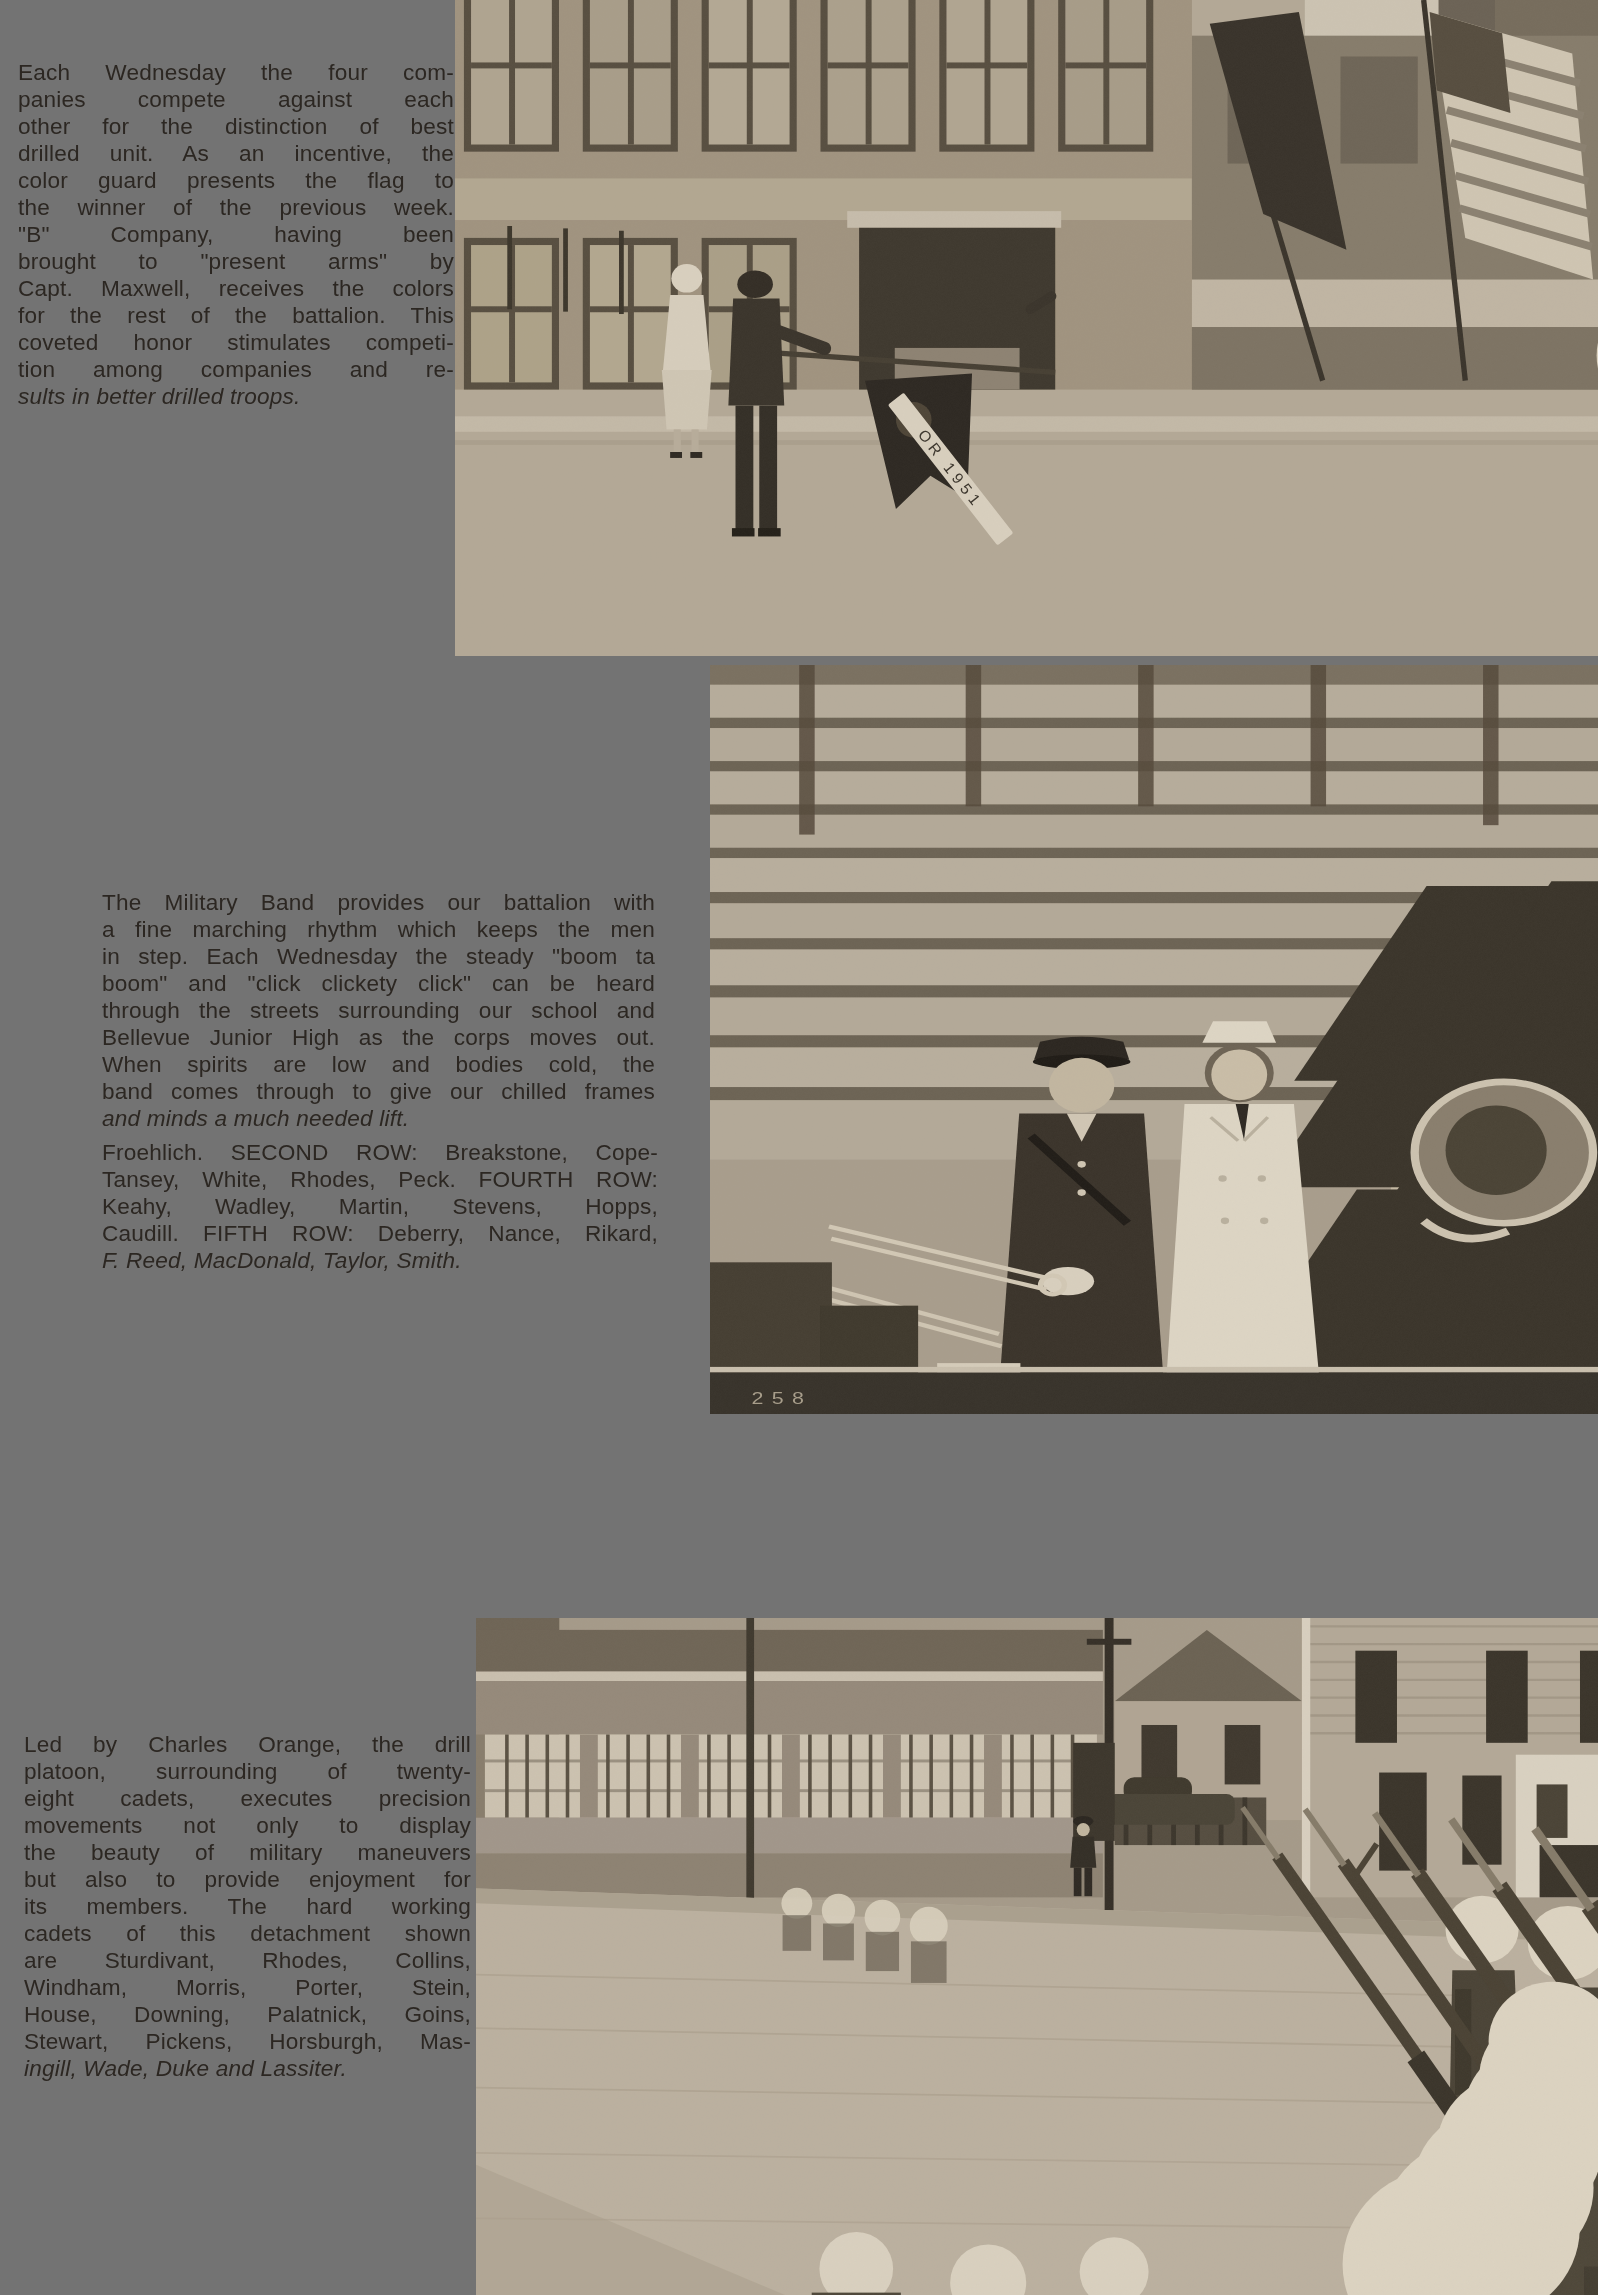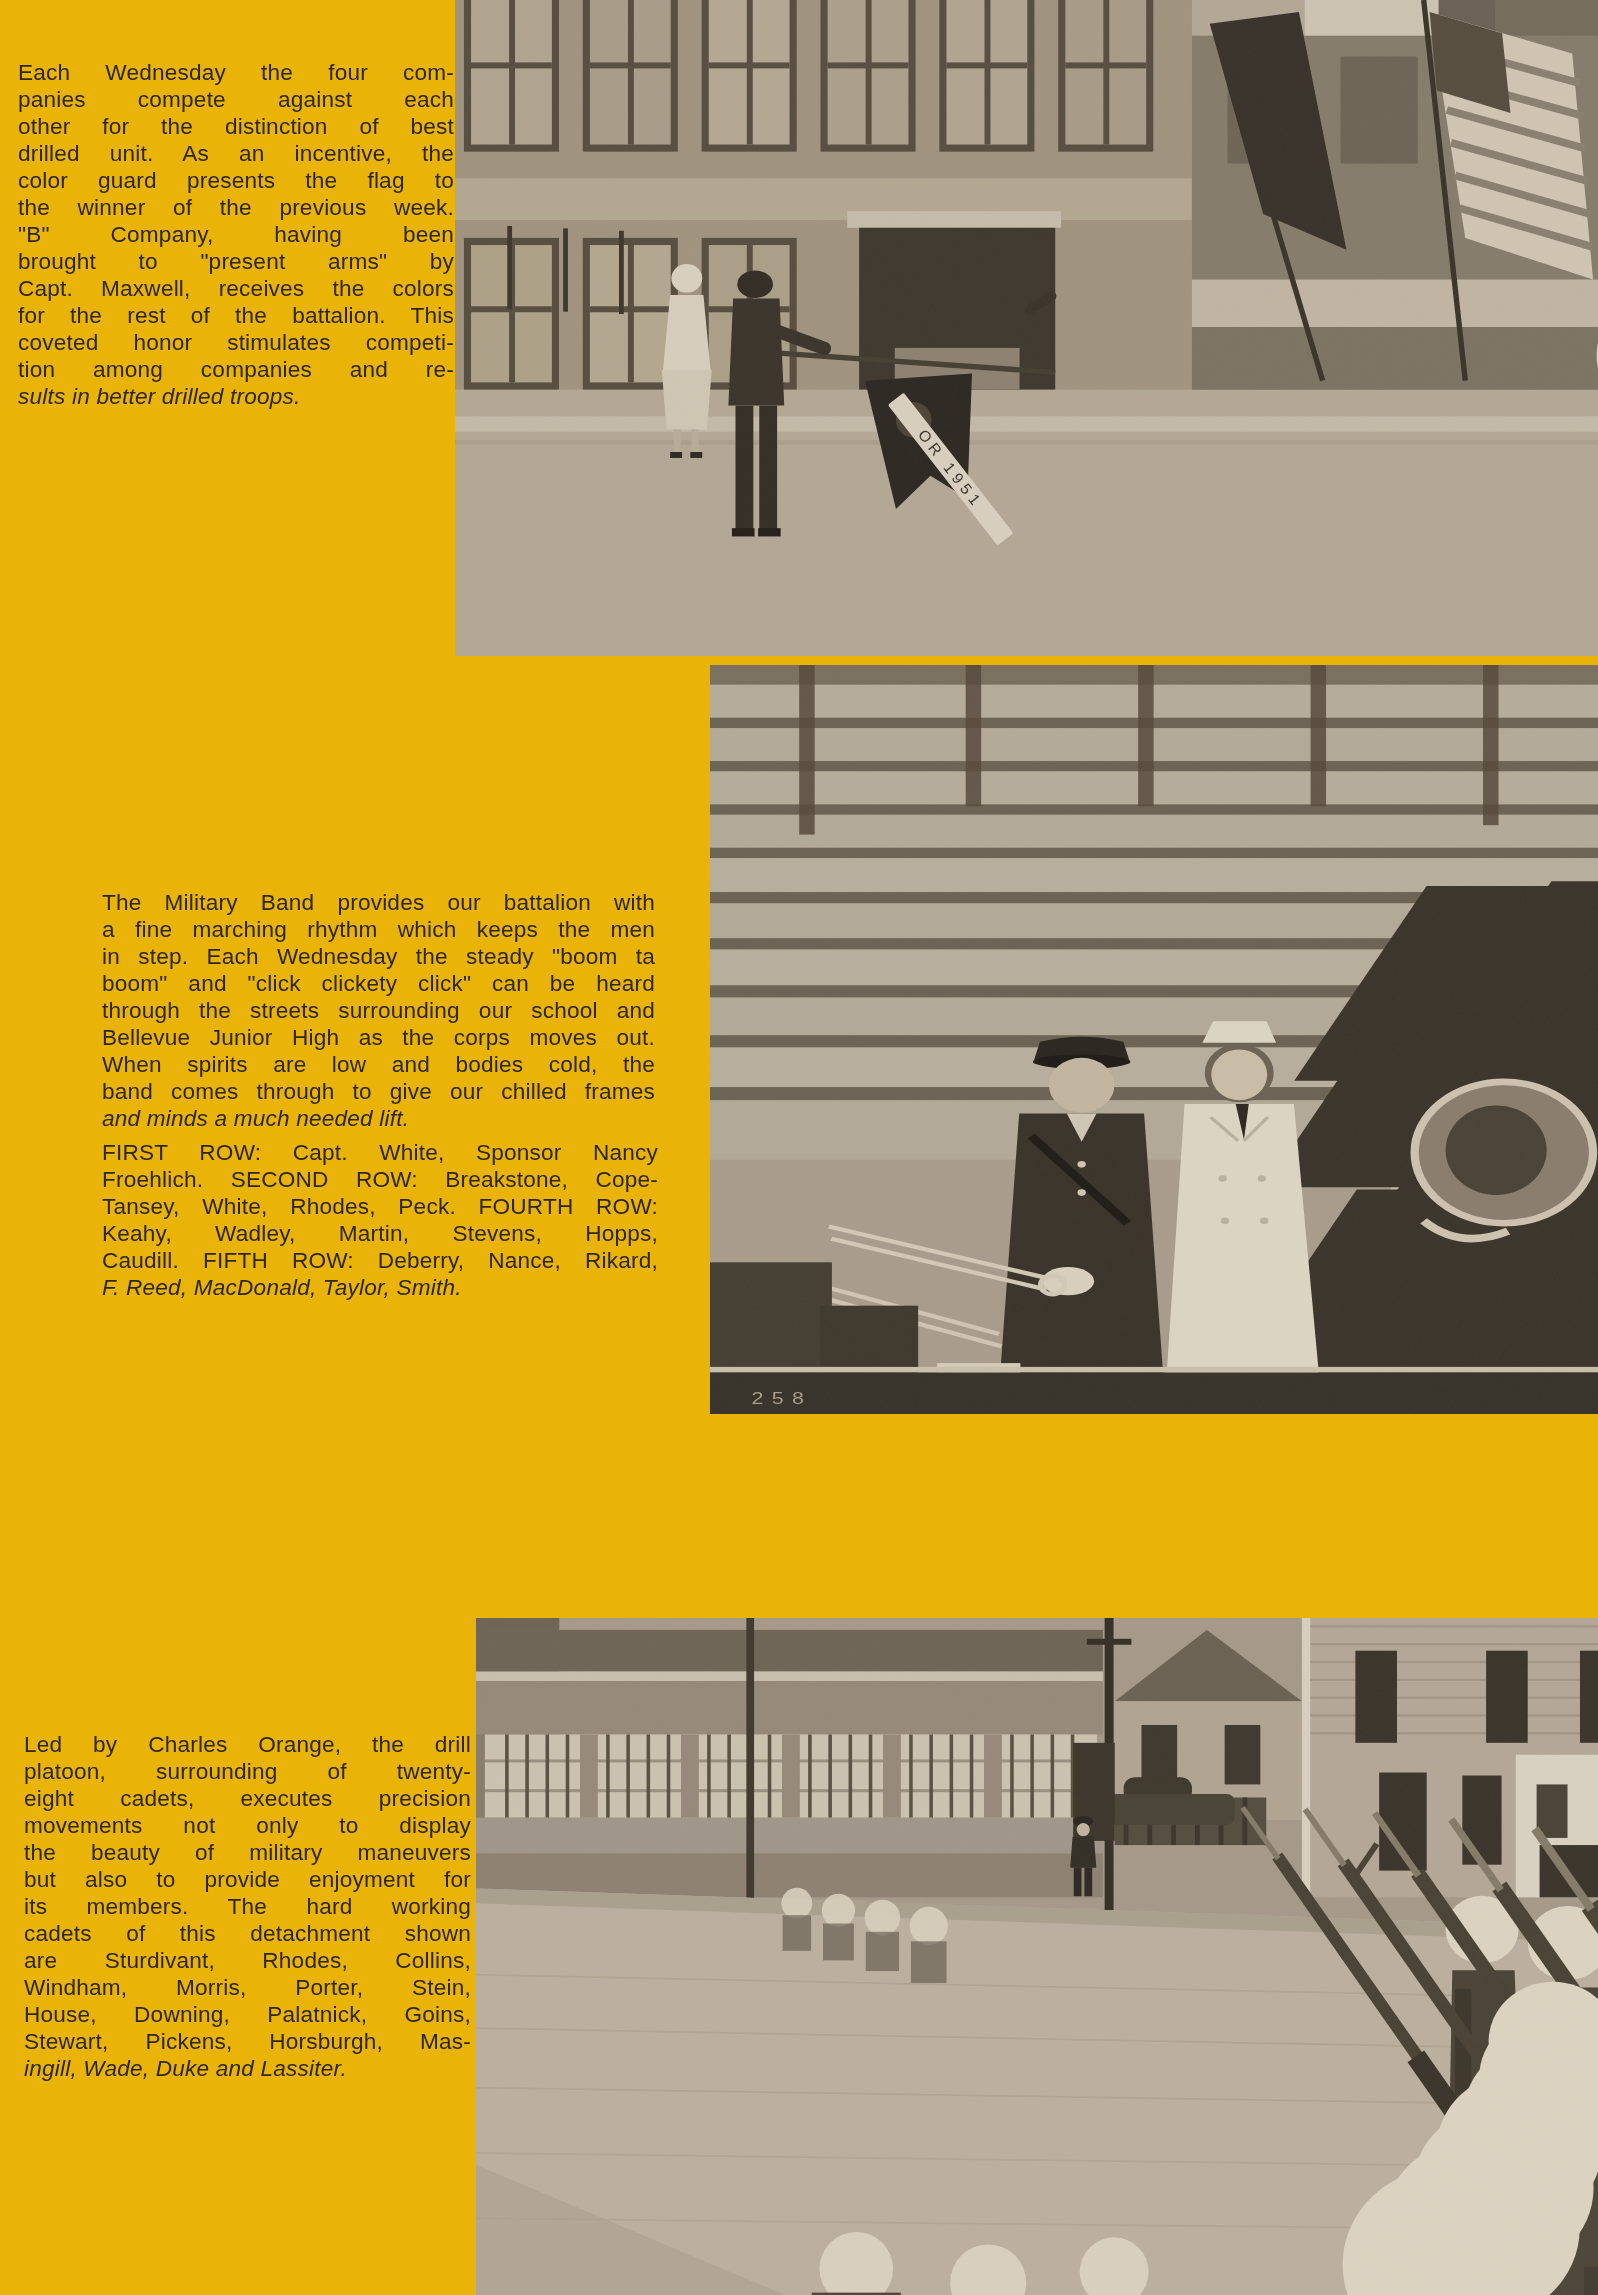--- a/index.html
+++ b/index.html
@@ -1,16 +1,16 @@
 <!DOCTYPE html>
 <html style="font-size:9.5px"><head>
 <meta charset="utf-8">
 <style>
   html,body{margin:0;padding:0;background:#cfc5b7;}
-  .page{position:relative;width:1599px;height:2295px;background:#eab308;
+  .page{position:relative;width:1599px;height:2295px;background:#737373;
         font-family:"Liberation Sans",sans-serif;color:#2c2722;overflow:hidden;}
   .article{position:absolute;font-size:22.6px;line-height:27px;letter-spacing:0.2px;}
   .article .line{text-align:justify;text-align-last:justify;white-space:normal;}
   .article .line:last-child{text-align-last:left;font-style:italic;}
   .photo{position:absolute;overflow:hidden;box-shadow:0 0 0 0.6px rgba(70,60,48,.18) inset;}
   .photo svg{display:block;width:100%;height:100%;}
   #article-company{left:18px;top:59px;width:436px;}
   #article-band{left:102px;top:889px;width:553px;}
   #article-band-caption{left:102px;top:1139px;width:556px;}
   #article-drill{left:24px;top:1731px;width:447px;}
@@ -94,21 +94,20 @@
       <div class="line">in step. Each Wednesday the steady "boom ta</div>
       <div class="line">boom" and "click clickety click" can be heard</div>
       <div class="line">through the streets surrounding our school and</div>
       <div class="line">Bellevue Junior High as the corps moves out.</div>
       <div class="line">When spirits are low and bodies cold, the</div>
       <div class="line">band comes through to give our chilled frames</div>
       <div class="line">and minds a much needed lift.</div>
     </div>
 
   <div class="article" id="article-band-caption">
-      <div class="line">FIRST ROW: Capt. White, Sponsor Nancy</div>
       <div class="line">Froehlich. SECOND ROW: Breakstone, Cope-</div>
       <div class="line">Tansey, White, Rhodes, Peck. FOURTH ROW:</div>
       <div class="line">Keahy, Wadley, Martin, Stevens, Hopps,</div>
       <div class="line">Caudill. FIFTH ROW: Deberry, Nance, Rikard,</div>
       <div class="line">F. Reed, MacDonald, Taylor, Smith.</div>
     </div>
 
   <div class="article" id="article-drill">
       <div class="line">Led by Charles Orange, the drill</div>
       <div class="line">platoon, surrounding of twenty-</div>

